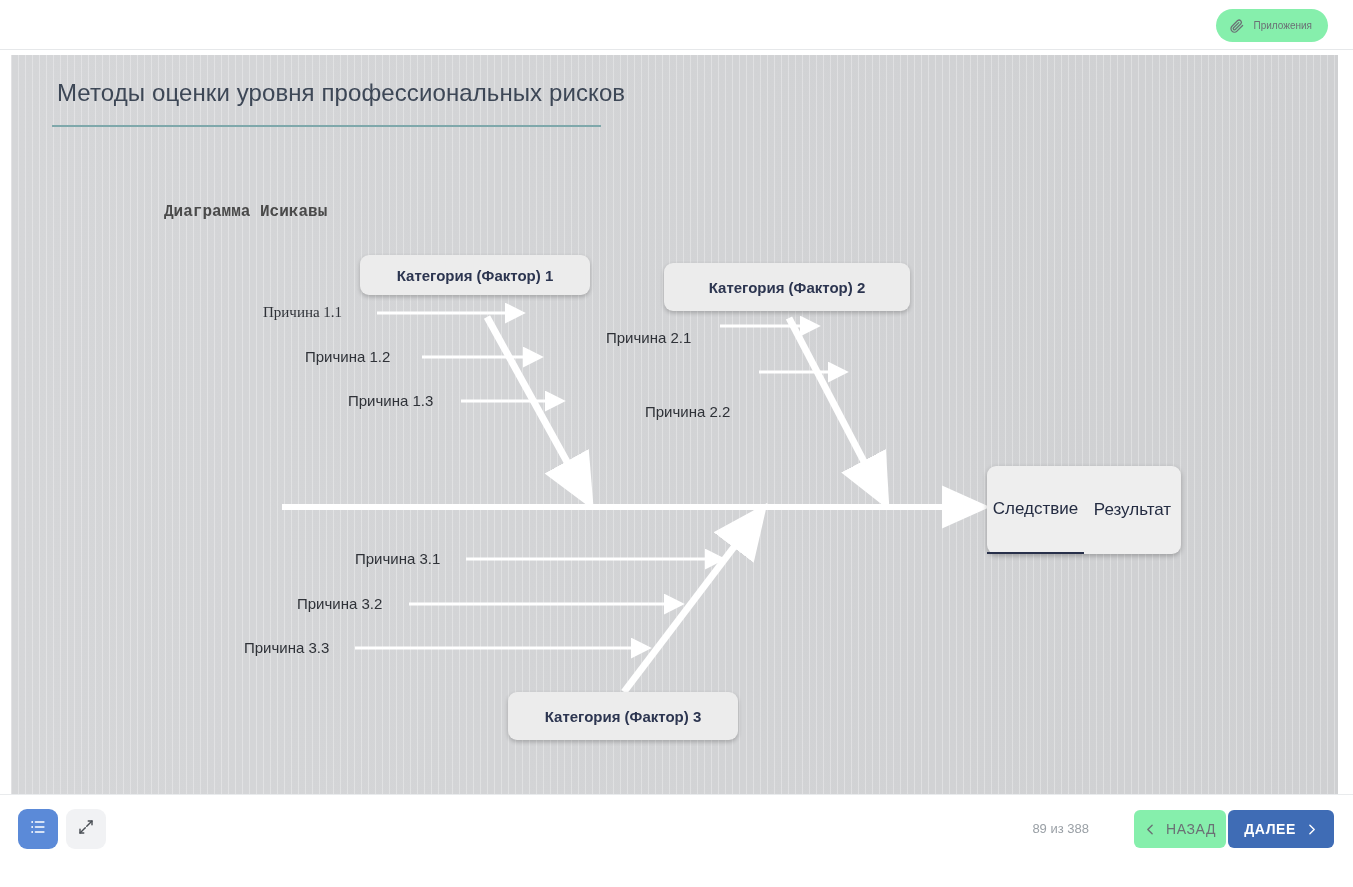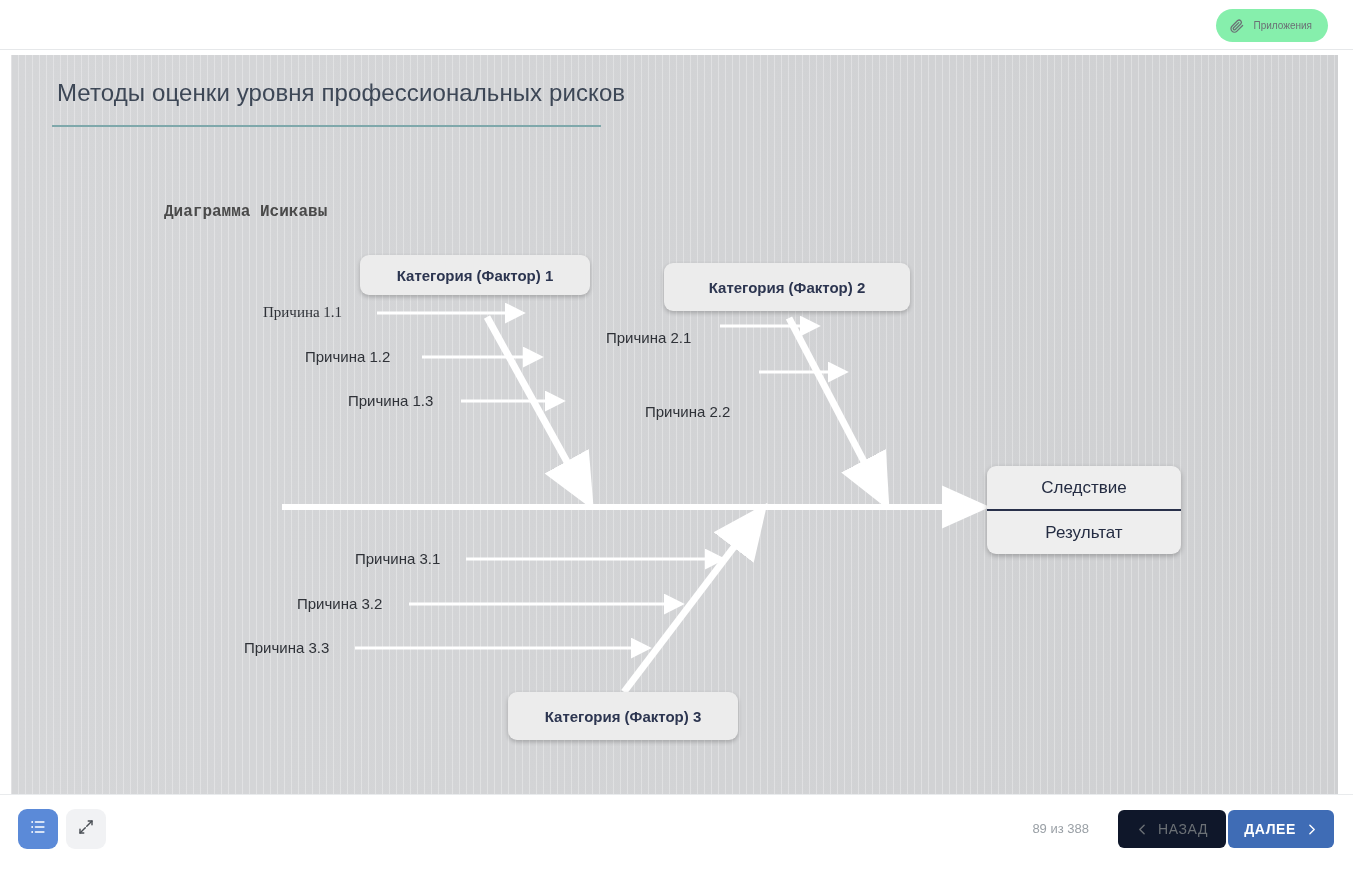--- a/index.html
+++ b/index.html
@@ -102,21 +102,20 @@
   .cat3 { left: 497px; top: 637px; width: 230px; height: 48px; }
 
   .effect {
     position: absolute;
     left: 976px; top: 411px;
     width: 194px; height: 88px;
     background: #eeeeee;
     border-radius: 9px;
     box-shadow: 0 2px 5px rgba(0,0,0,0.25);
     display: flex;
-    flex-direction: column;
     cursor: pointer;
   }
   .effect .row {
     flex: 1;
     display: flex;
     align-items: center;
     justify-content: center;
     font-size: 17px;
     color: #242c42;
   }
@@ -166,22 +165,22 @@
     align-items: center;
     gap: 9px;
     border-radius: 6px;
     font-size: 14px;
     letter-spacing: .6px;
     cursor: pointer;
     user-select: none;
   }
   .nav-btn.back {
     right: 127px;
-    padding: 0 18px;
-    background: #0f172a;
+    padding: 0 10px;
+    background: #86efac;
     color: #6b7075;
   }
   .nav-btn.next {
     right: 19px;
     padding: 10px 16px;
     background: #3f6cb5;
     color: #ffffff;
     font-weight: bold;
   }
   .chev { display: block; width: 13px; height: 13px; }

